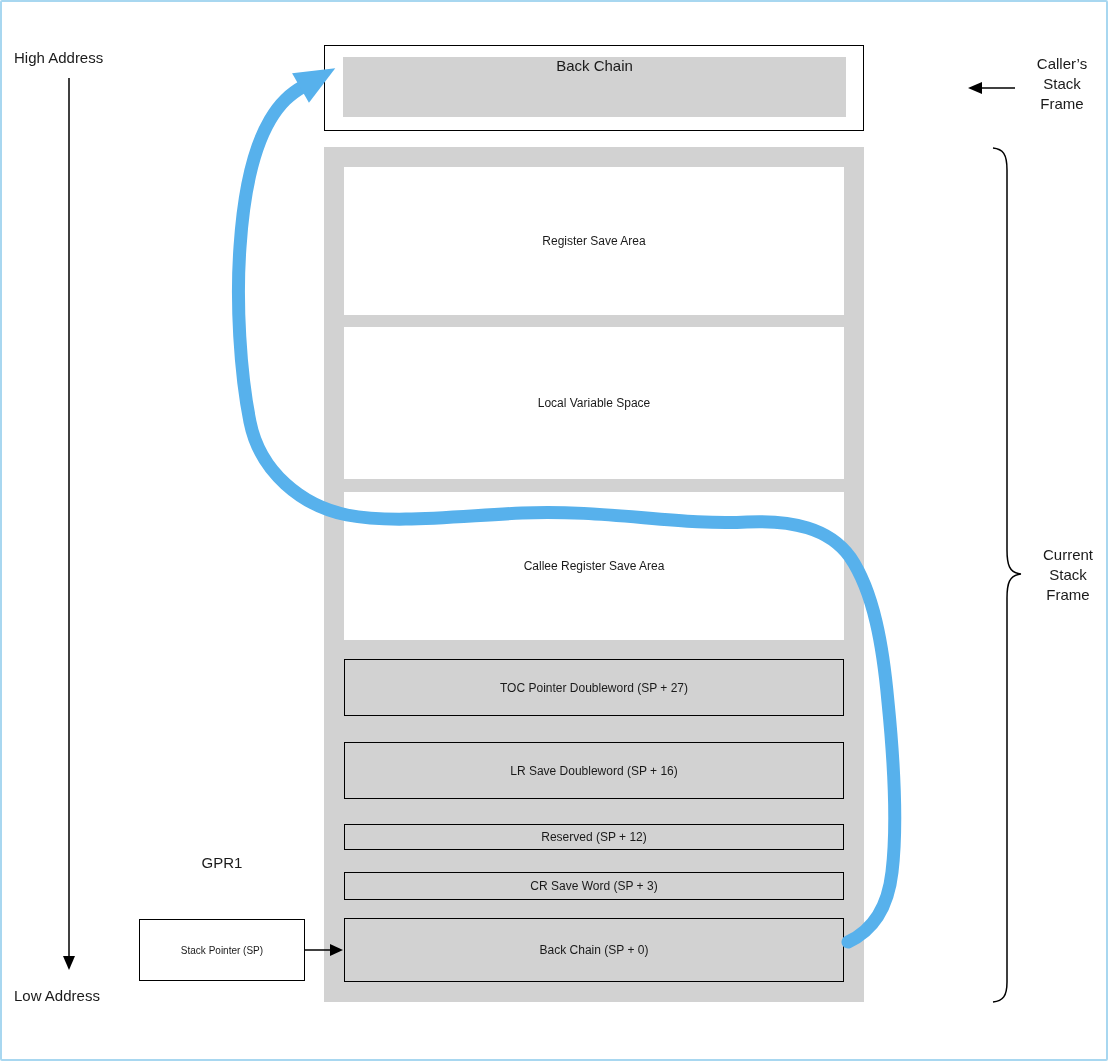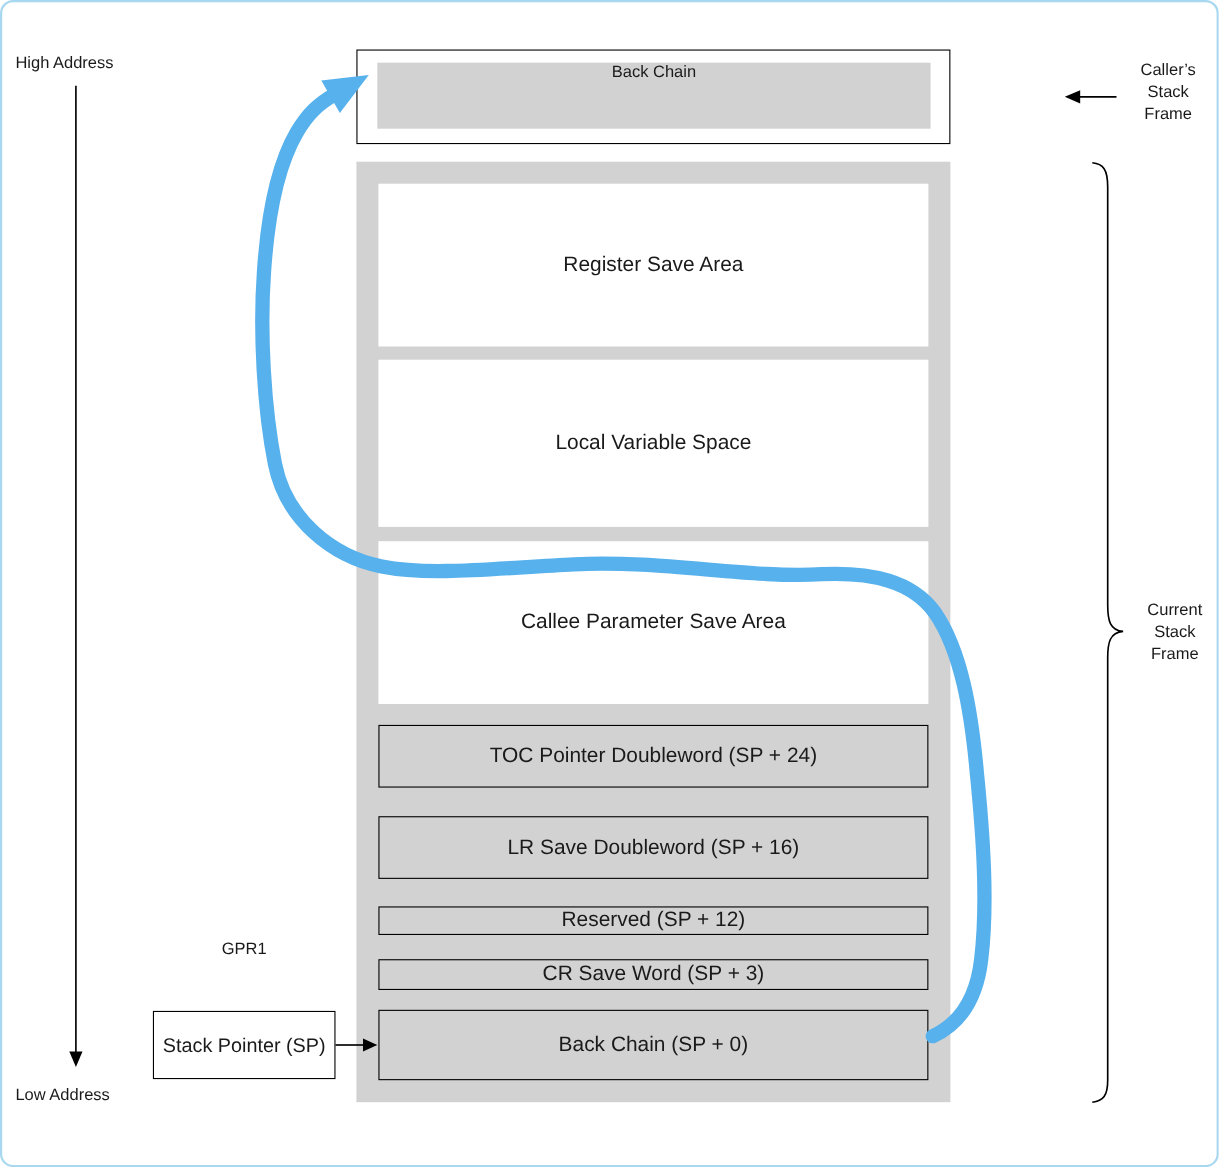--- a/index.html
+++ b/index.html
@@ -4,21 +4,21 @@
 <style>
   * { box-sizing: border-box; }
   html,body { margin: 0; padding: 0; background: #ffffff; }
   body { font-family: "Liberation Sans", sans-serif; color: #1a1a1a; }
 
   .canvas {
     position: relative;
     width: 1108px; height: 1061px;
     background: #ffffff;
     border: 2px solid var(--border-blue, #a8d7f0);
-    border-radius: 12px;
+    border-radius: 2px;
     overflow: hidden;
   }
 
   .overlay {
     position: absolute; left: 0; top: 0;
     width: 1108px; height: 1061px;
     pointer-events: none;
     z-index: 5;
   }
 
@@ -38,31 +38,31 @@
   }
 
   .frame {
     position: absolute; left: 322px; top: 145px;
     width: 540px; height: 855px;
     background: var(--frame-gray, #d2d2d2);
   }
   .row {
     position: absolute; left: 20px; width: 500px;
     display: flex; align-items: center; justify-content: center;
-    font-size: 19px; text-align: right;
+    font-size: 12px; text-align: right;
   }
   .row.white { background: #ffffff; }
   .row.gray  { background: var(--frame-gray, #d2d2d2); border: 1px solid #000; }
 
   .sp-box {
     position: absolute; left: 137px; top: 917px;
     width: 166px; height: 62px;
     background: #ffffff; border: 1.5px solid #000;
     display: flex; align-items: center; justify-content: center;
-    font-size: 18px;
+    font-size: 10px;
   }
 
   .gpr1 { left: 137px; top: 852px; width: 166px; text-align: center; }
   .high-address { left: 12px; top: 47px; }
   .low-address  { left: 12px; top: 985px; }
   .caller-label  { left: 1012px; top: 52px;  width: 96px; }
   .current-label { left: 1022px; top: 543px; width: 88px; }
 
   
   .thin       { stroke: #000; stroke-width: 1.5; fill: none; }
@@ -88,24 +88,24 @@
 Frame</div>
 
   <div class="frame">
     <div class="row white" style="top:20px;height:148px">
         <span>Register Save Area</span>
       </div>
     <div class="row white" style="top:180px;height:152px">
         <span>Local Variable Space</span>
       </div>
     <div class="row white" style="top:345px;height:148px">
-        <span>Callee Parameter Save Area</span>
+        <span>Callee Register Save Area</span>
       </div>
     <div class="row gray" style="top:512px;height:57px">
-        <span>TOC Pointer Doubleword (SP + 24)</span>
+        <span>TOC Pointer Doubleword (SP + 27)</span>
       </div>
     <div class="row gray" style="top:595px;height:57px">
         <span>LR Save Doubleword (SP + 16)</span>
       </div>
     <div class="row gray" style="top:677px;height:26px">
         <span>Reserved (SP + 12)</span>
       </div>
     <div class="row gray" style="top:725px;height:28px">
         <span>CR Save Word (SP + 3)</span>
       </div>

